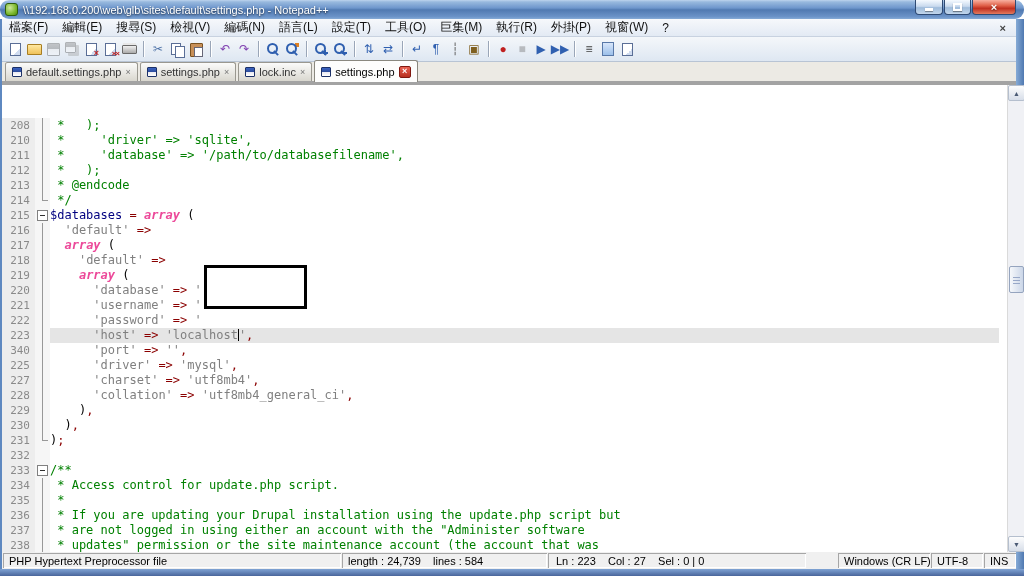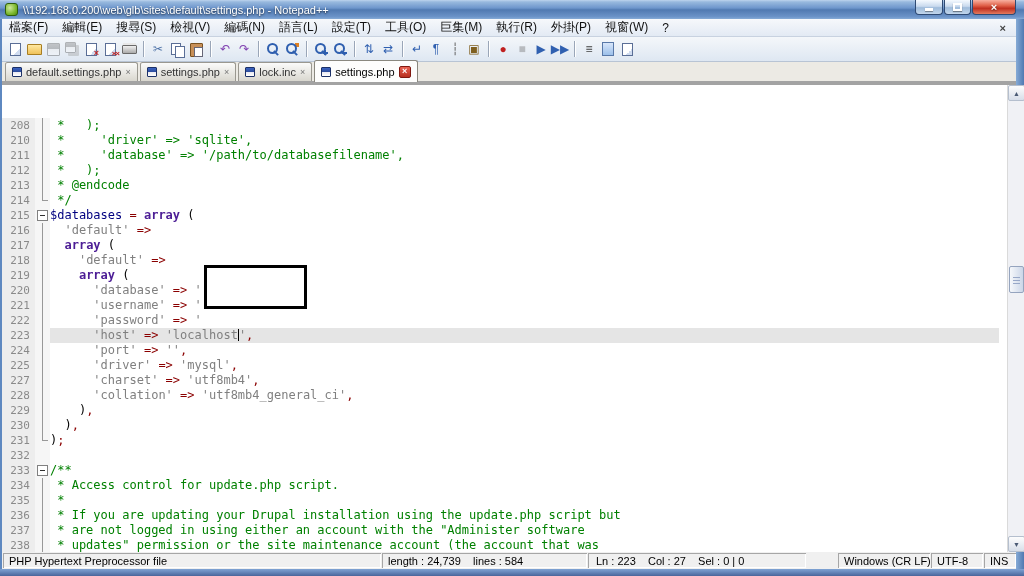--- a/index.html
+++ b/index.html
@@ -1,21 +1,21 @@
 <!DOCTYPE html>
 <html><head>
 <meta charset="utf-8">
 <style>
   * { box-sizing: border-box; margin: 0; padding: 0; }
   html,body { width:1024px; height:576px; overflow:hidden; font-family:"Liberation Sans",sans-serif; background:#fff; position:relative; }
 
   
   .titlebar { position:absolute; left:0; top:0; width:1024px; height:19px;
     background:linear-gradient(180deg,#BDD4EE 0%,#98B9DE 10%,#6E96CC 42%,#5079B1 52%,#6B93C8 88%,#86ABD6 100%);
-    display:flex; align-items:center; padding-left:5px; gap:5px; }
+    display:flex; align-items:center; padding-left:5px; gap:5px;border-radius:9px; }
   .np-icon { width:13px; height:13px; border-radius:3px; border:1px solid #2F5E0A;
     background:radial-gradient(circle at 35% 35%, #CFE8A0, #7DB92E 60%, #4E8A14); }
   .title-text { font-size:11px; color:#fff; text-shadow:0 1px 2px rgba(0,0,0,.65); white-space:nowrap; }
   .capbtns { position:absolute; top:0; right:8px; display:flex; gap:1px; }
   .cb { height:15px; border:1px solid #2F4A73; border-top:none; border-radius:0 0 4px 4px;
     display:flex; align-items:center; justify-content:center;
     background:linear-gradient(180deg,#F5FAFF 0%,#C9DAEE 45%,#9FBCDB 55%,#C2D6EC 100%); }
   .cb-min { width:28px; } .cb-max { width:27px; }
   .cb-close { width:44px; background:linear-gradient(180deg,#F8B0A0 0%,#E06048 40%,#C03020 60%,#E37A5E 100%); }
   .cb-min i { display:block; width:8px; height:3px; background:#fff; margin-top:5px; box-shadow:0 1px 1px rgba(0,0,0,.4); }
@@ -85,21 +85,21 @@
   .fold { width:15px; flex:0 0 15px; background:#F6F6F6; position:relative; }
   .fold-line::before { content:""; position:absolute; left:7px; top:0; bottom:0; width:1px; background:#989898; }
   .fold-end::before  { content:""; position:absolute; left:7px; top:0; height:8px; width:1px; background:#989898; }
   .fold-end::after   { content:""; position:absolute; left:7px; top:7px; width:6px; height:1px; background:#989898; }
   .fold-minus::before{ content:""; position:absolute; left:2px; top:2px; width:9px; height:9px; border:1px solid #808080; background:#fff; }
   .fold-minus::after { content:""; position:absolute; left:5px; top:7px; width:5px; height:1px; background:#303030; }
   .code { flex:1; white-space:pre; font-size:12px; overflow:hidden; color:#000; }
   .line.current .code { background:#e5e5e5; }
   .tok-cm  { color:#008000; }
   .tok-str { color:#808080; }
-  .tok-kw  { color:#4c1d95; font-weight:bold; }
+  .tok-kw  { color:#ec4899; font-weight:bold;font-style:italic; }
   .tok-op  { color:#8B0000; }
   .tok-pl  { color:#000; }
   .tok-var { color:#000080; }
   .caret { display:inline-block; width:1px; height:12px; background:#000; vertical-align:-2px; }
   .redaction { position:absolute; left:202px; top:180px; width:103px; height:44px; background:#fff; border:3px solid #000; }
 
   
   .vscroll { position:absolute; right:0; top:85px; width:17px; height:467px; background:#F0F1F5; border-left:1px solid #DADADA; }
   .sb-btn { position:absolute; left:0; width:17px; height:16px; display:flex; align-items:center; justify-content:center;
     font-size:7px; color:#4A5A74; background:linear-gradient(180deg,#FDFDFD,#D7DEE9); border:1px solid #B5BFCE; border-radius:2px; }
@@ -107,21 +107,21 @@
   .sb-thumb { position:absolute; left:1px; top:181px; width:15px; height:27px; border:1px solid #95A4BE; border-radius:2px;
     background:linear-gradient(90deg,#F6F8FB,#CBD6E8); }
   .sb-thumb::after { content:""; position:absolute; left:3px; right:3px; top:10px; height:7px;
     background:repeating-linear-gradient(180deg,#98A8C8 0 1px,transparent 1px 3px); }
 
   
   .statusbar { position:absolute; left:2px; right:8px; top:552px; height:17px; background:#F0F0F0;
     display:flex; font-size:11px; color:#000; }
   .sec { box-shadow:inset 1px 1px 0 #A6A6A6, inset -1px -1px 0 #FFFFFF; margin:1px 0 1px 1px;
     display:flex; align-items:center; padding:0 6px; white-space:pre; overflow:hidden; }
-  .s1 { flex:1; } .s2 { width:205px; } .s3 { width:218px;padding-left:8px; } .s4 { width:92px;margin-left:32px; } .s5 { width:52px; } .s6 { width:32px; }
+  .s1 { flex:1; } .s2 { width:205px; } .s3 { width:258px;padding-left:8px; } .s4 { width:92px;margin-left:32px; } .s5 { width:52px; } .s6 { width:32px; }
 </style>
 </head>
 <body>
 
 <div class="titlebar">
   <span class="np-icon"></span>
   <span class="title-text">\\192.168.0.200\web\glb\sites\default\settings.php - Notepad++</span>
 </div>
 <div class="capbtns">
   <div class="cb cb-min">
@@ -294,21 +294,21 @@
         <div class="ln">222</div>
         <div class="fold fold-line"></div>
         <div class="code"><span class="tok-pl">      </span><span class="tok-str">'password'</span><span class="tok-op"> =&gt; </span><span class="tok-str">'</span></div>
       </div>
       <div class="line current">
         <div class="ln">223</div>
         <div class="fold fold-line"></div>
         <div class="code"><span class="tok-pl">      </span><span class="tok-str">'host'</span><span class="tok-op"> =&gt; </span><span class="tok-str">'localhost</span><span class="caret"></span><span class="tok-str">'</span><span class="tok-op">,</span></div>
       </div>
       <div class="line">
-        <div class="ln">224</div>
+        <div class="ln">340</div>
         <div class="fold fold-line"></div>
         <div class="code"><span class="tok-pl">      </span><span class="tok-str">'port'</span><span class="tok-op"> =&gt; </span><span class="tok-str">''</span><span class="tok-op">,</span></div>
       </div>
       <div class="line">
         <div class="ln">225</div>
         <div class="fold fold-line"></div>
         <div class="code"><span class="tok-pl">      </span><span class="tok-str">'driver'</span><span class="tok-op"> =&gt; </span><span class="tok-str">'mysql'</span><span class="tok-op">,</span></div>
       </div>
       <div class="line">
         <div class="ln">227</div>

